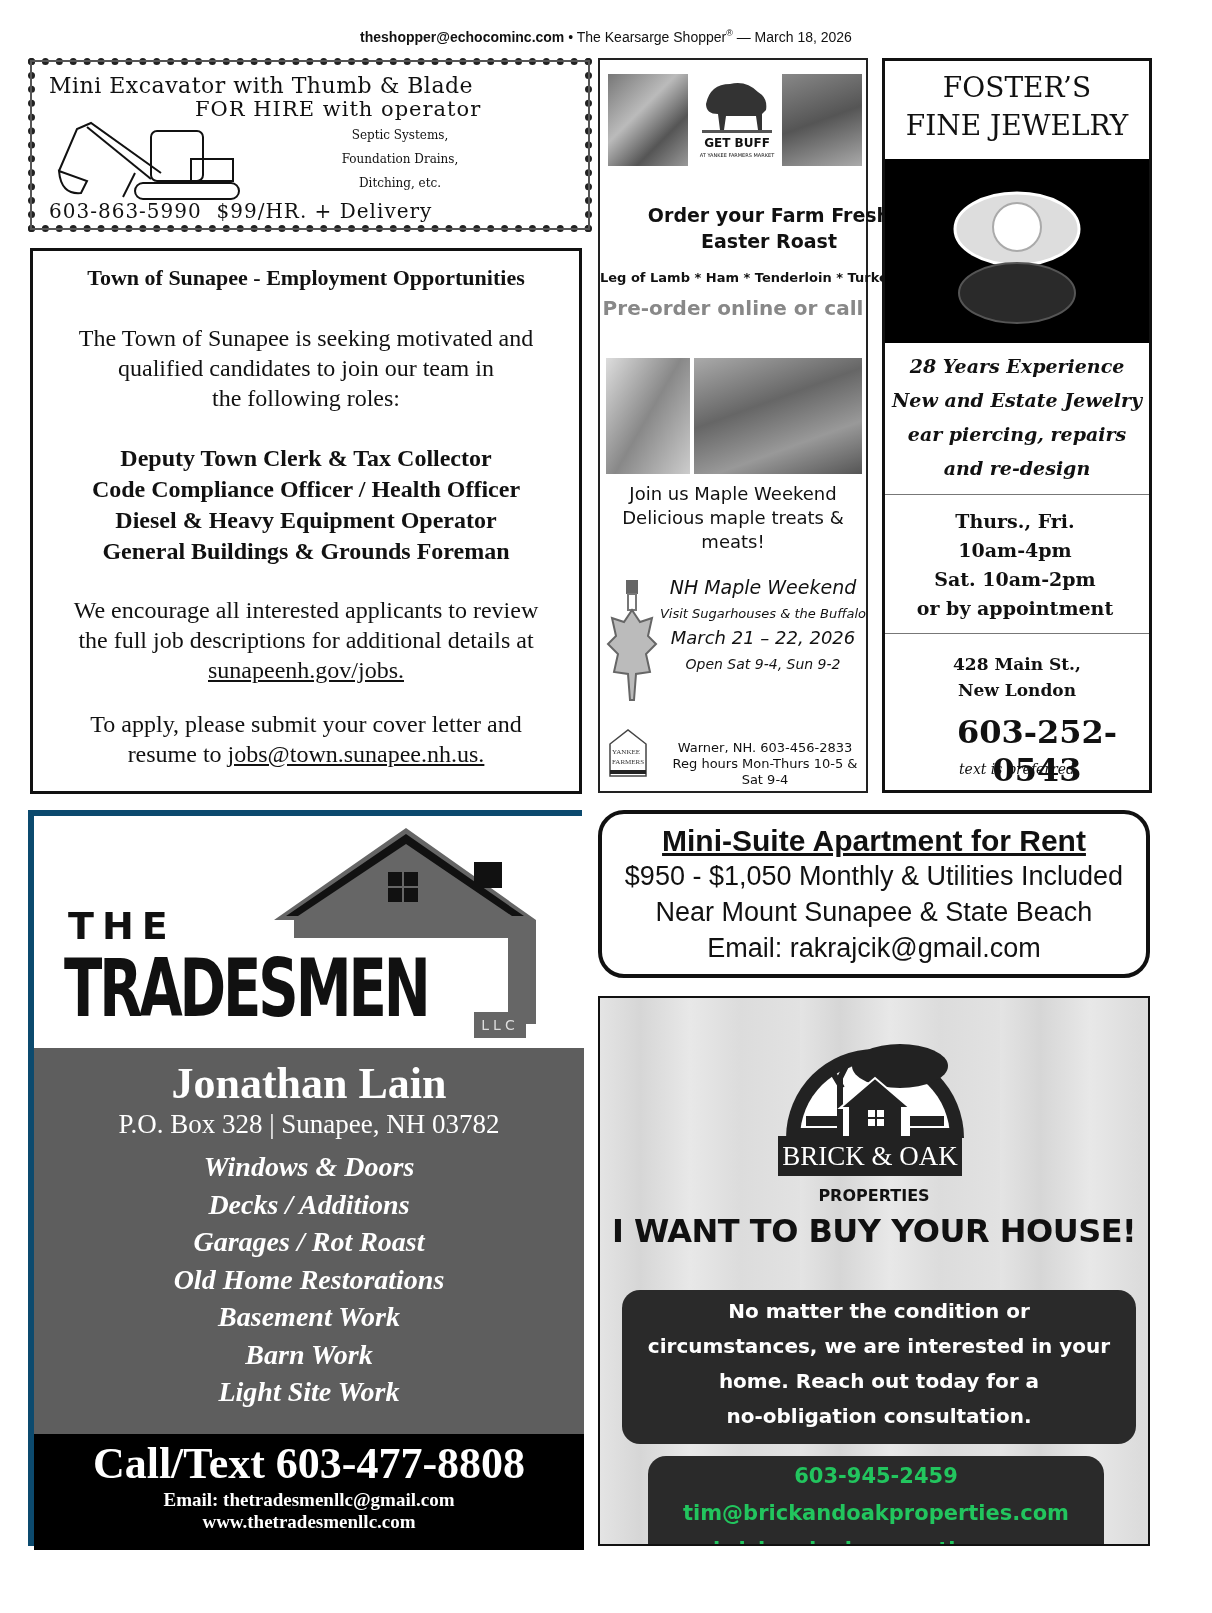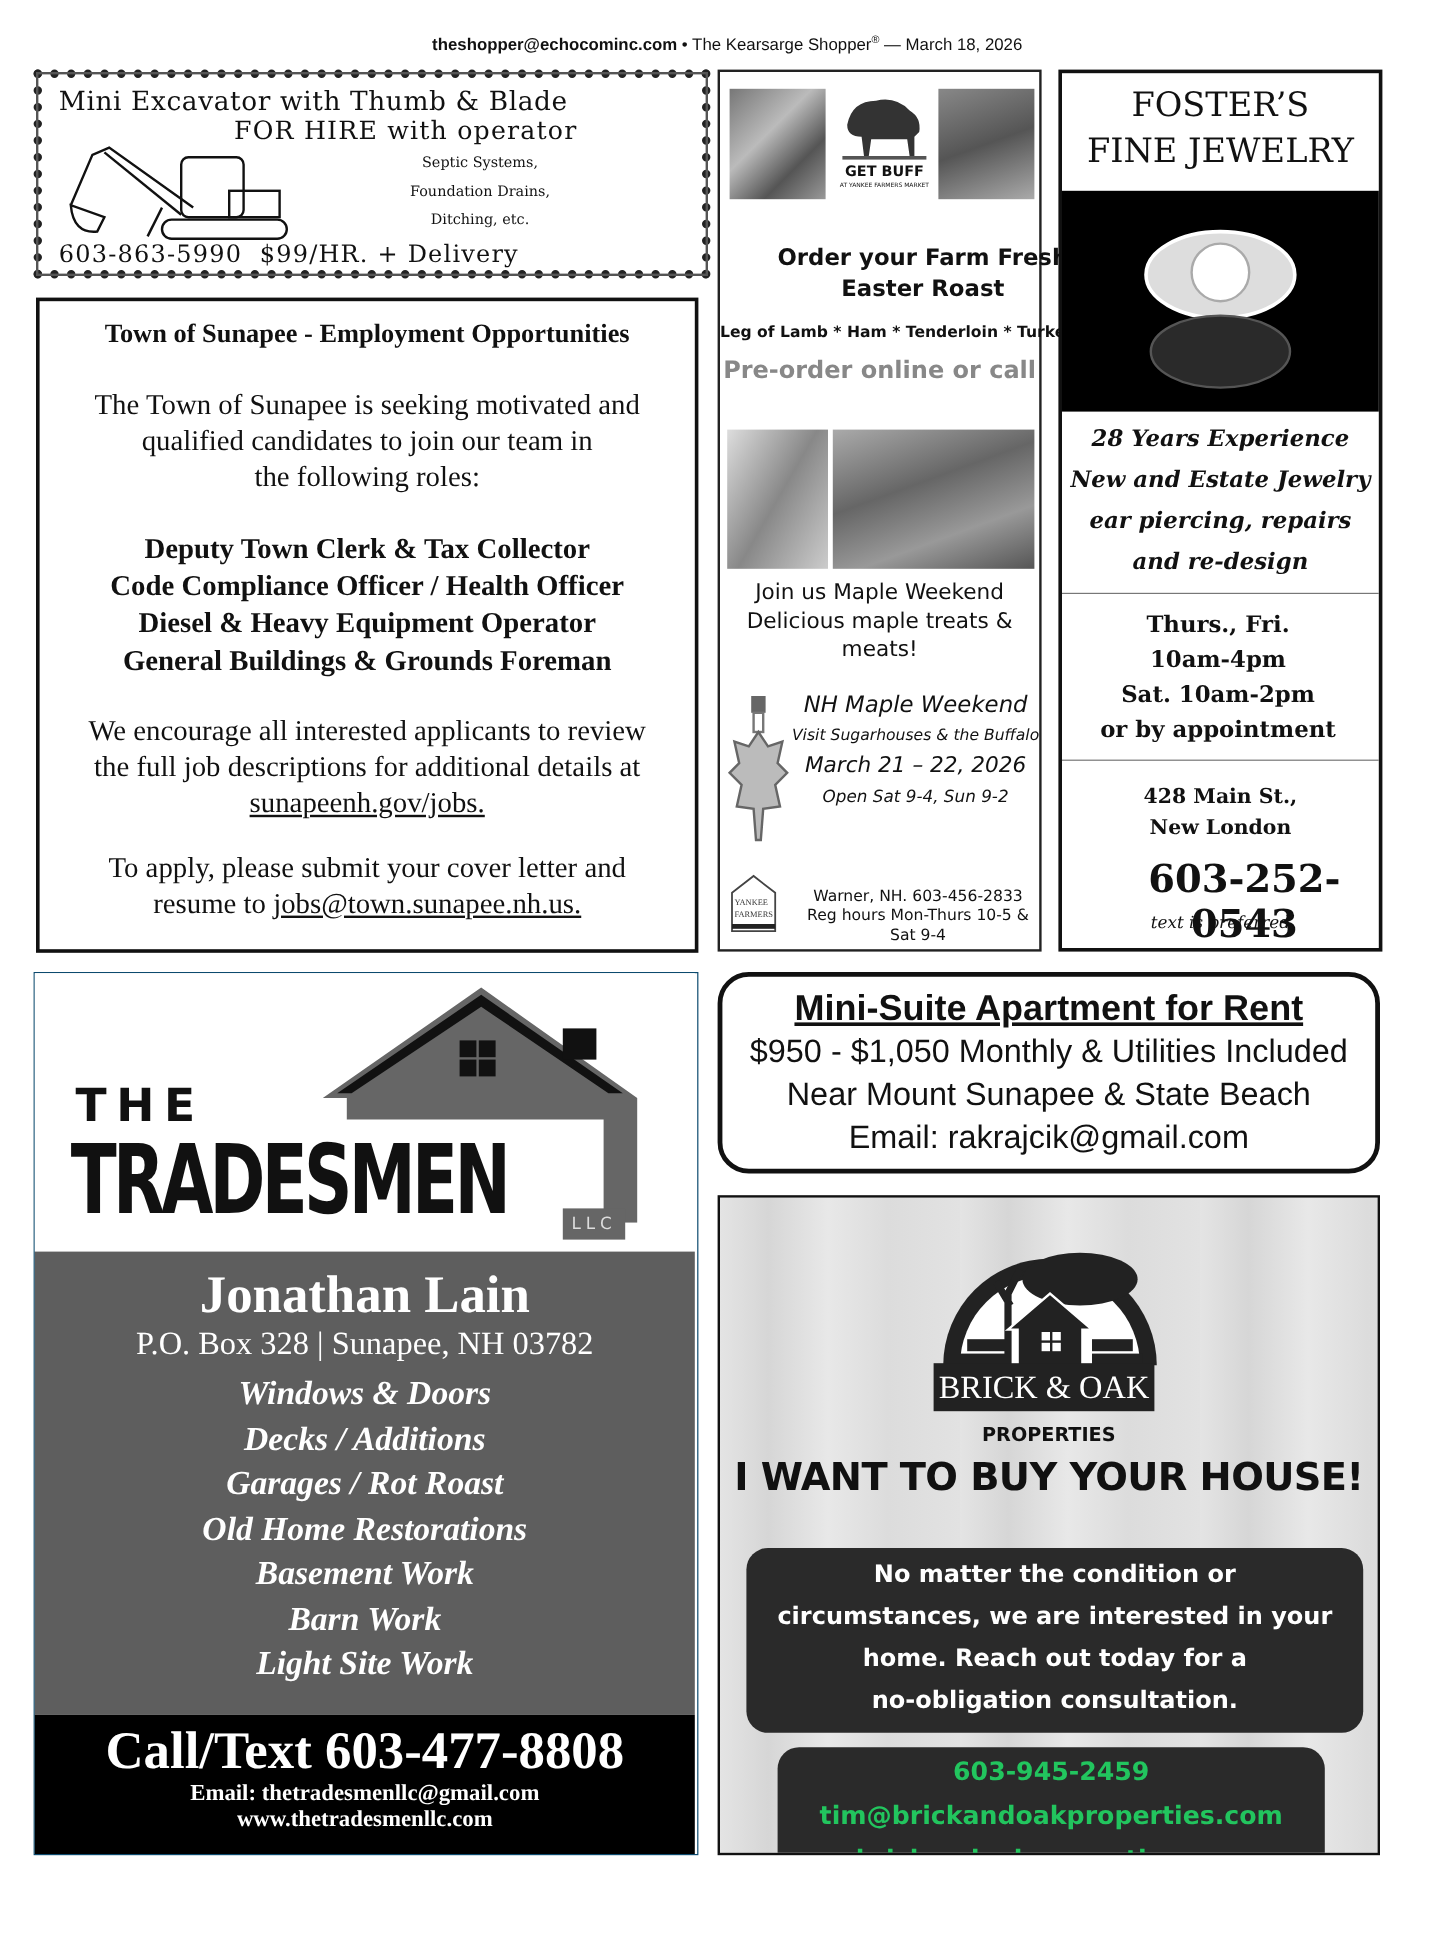--- a/index.html
+++ b/index.html
@@ -57,21 +57,21 @@
   .fosters .name { margin-top: 8px; font-size: 28px; line-height: 38px; }
   .fosters .black { position: absolute; left: 0; top: 98px; width: 264px; height: 184px; background: #000; }
   .fosters .italic { position: absolute; left: 0; top: 288px; width: 264px; font-style: italic; font-weight: bold; font-size: 19px; line-height: 34px; }
   .fosters .hr { position: absolute; left: 0; width: 264px; height: 1px; background: #777; }
   .fosters .hours { position: absolute; left: 0; top: 446px; width: 260px; font-weight: bold; font-size: 19px; line-height: 29px; }
   .fosters .addr { position: absolute; left: 0; top: 590px; width: 264px; font-weight: bold; font-size: 17px; line-height: 26px; }
   .fosters .phone { position: absolute; left: 0; top: 652px; width: 264px; font-weight: bold; font-size: 32px; padding-left: 40px; }
   .fosters .pref { position: absolute; left: 0; top: 700px; width: 264px; font-style: italic; font-size: 14px; }
 
   
-  .trades { left: 28px; top: 810px; width: 554px; height: 736px; border: 1px solid #0c4a6e; text-align: center; font-family: "Liberation Serif", serif; }
+  .trades { left: 28px; top: 810px; width: 554px; height: 736px; border: 6px solid #0c4a6e; text-align: center; font-family: "Liberation Serif", serif; }
   .trades .logo { position: absolute; left: 0; top: 0; width: 550px; height: 232px; background: #fff; }
   .trades .the { position: absolute; left: 34px; top: 88px; font-family: "DejaVu Sans", sans-serif; font-weight: bold; font-size: 38px; letter-spacing: 8px; }
   .trades .big { position: absolute; left: 30px; top: 126px; font-family: "DejaVu Sans Condensed", "DejaVu Sans", sans-serif; font-weight: bold; font-size: 80px; letter-spacing: -4px; transform: scaleX(0.78); transform-origin: left; }
   .trades .llc { position: absolute; left: 440px; top: 196px; width: 52px; height: 26px; background: #666; color: #ddd; font-size: 14px; letter-spacing: 4px; line-height: 26px; font-family: "DejaVu Sans", sans-serif; }
   .trades .grey { position: absolute; left: 0; top: 232px; width: 550px; height: 386px; background: #5e5e5e; color: #fff; }
   .trades .person { margin-top: 10px; font-weight: bold; font-size: 44px; }
   .trades .po { font-size: 27px; margin-top: 0px; }
   .trades .svc { margin-top: 8px; font-style: italic; font-weight: bold; font-size: 28px; line-height: 37.5px; }
   .trades .blk { position: absolute; left: 0; top: 618px; width: 550px; height: 116px; background: #000; color: #fff; }
   .trades .call { margin-top: 4px; font-weight: bold; font-size: 44px; }

